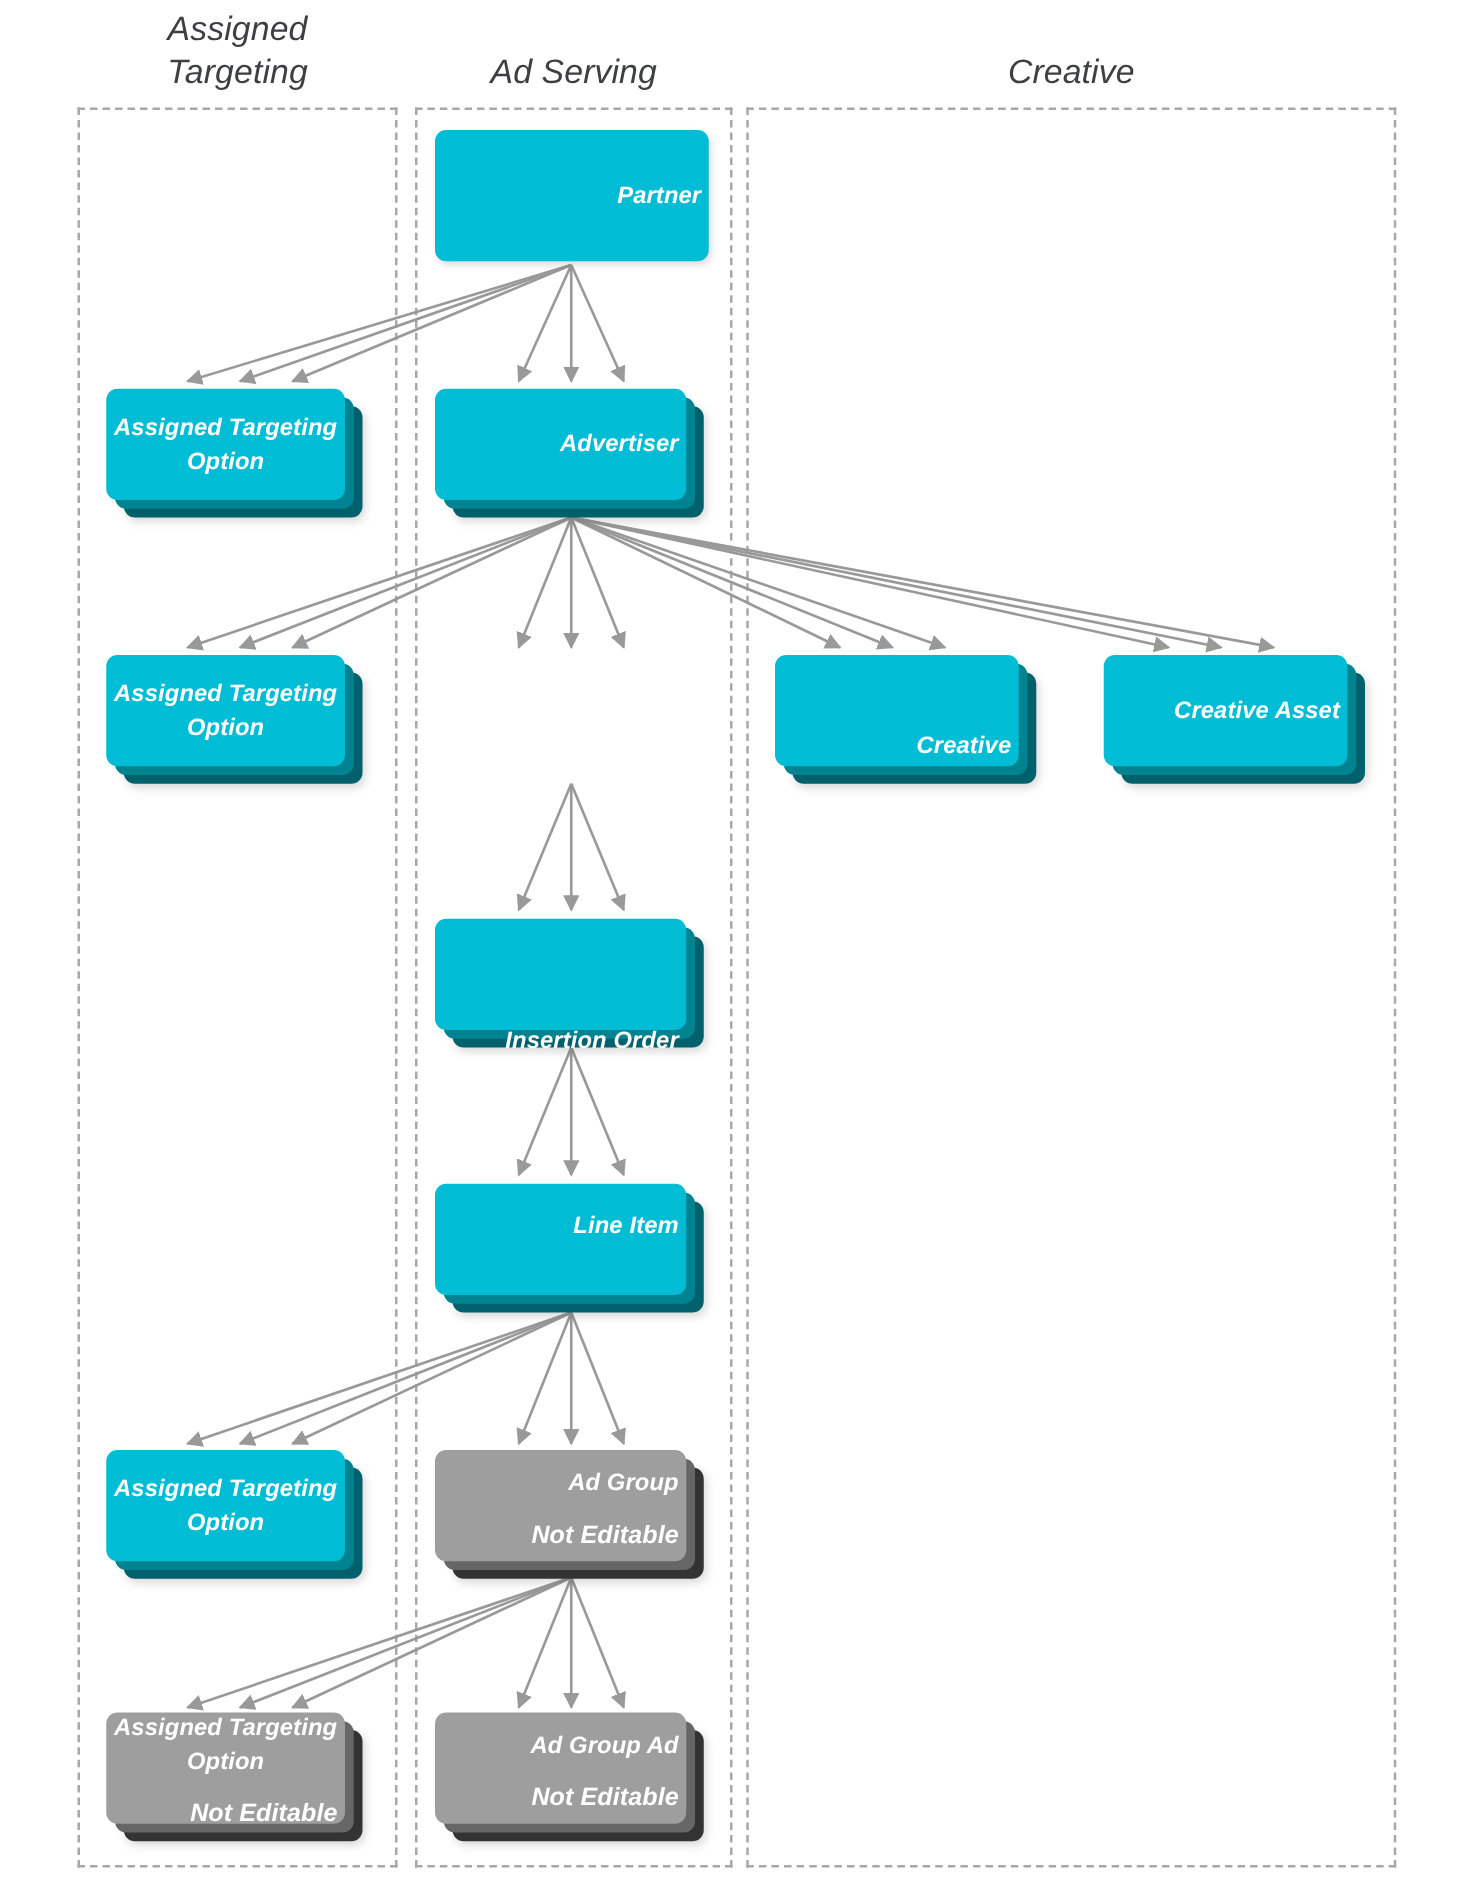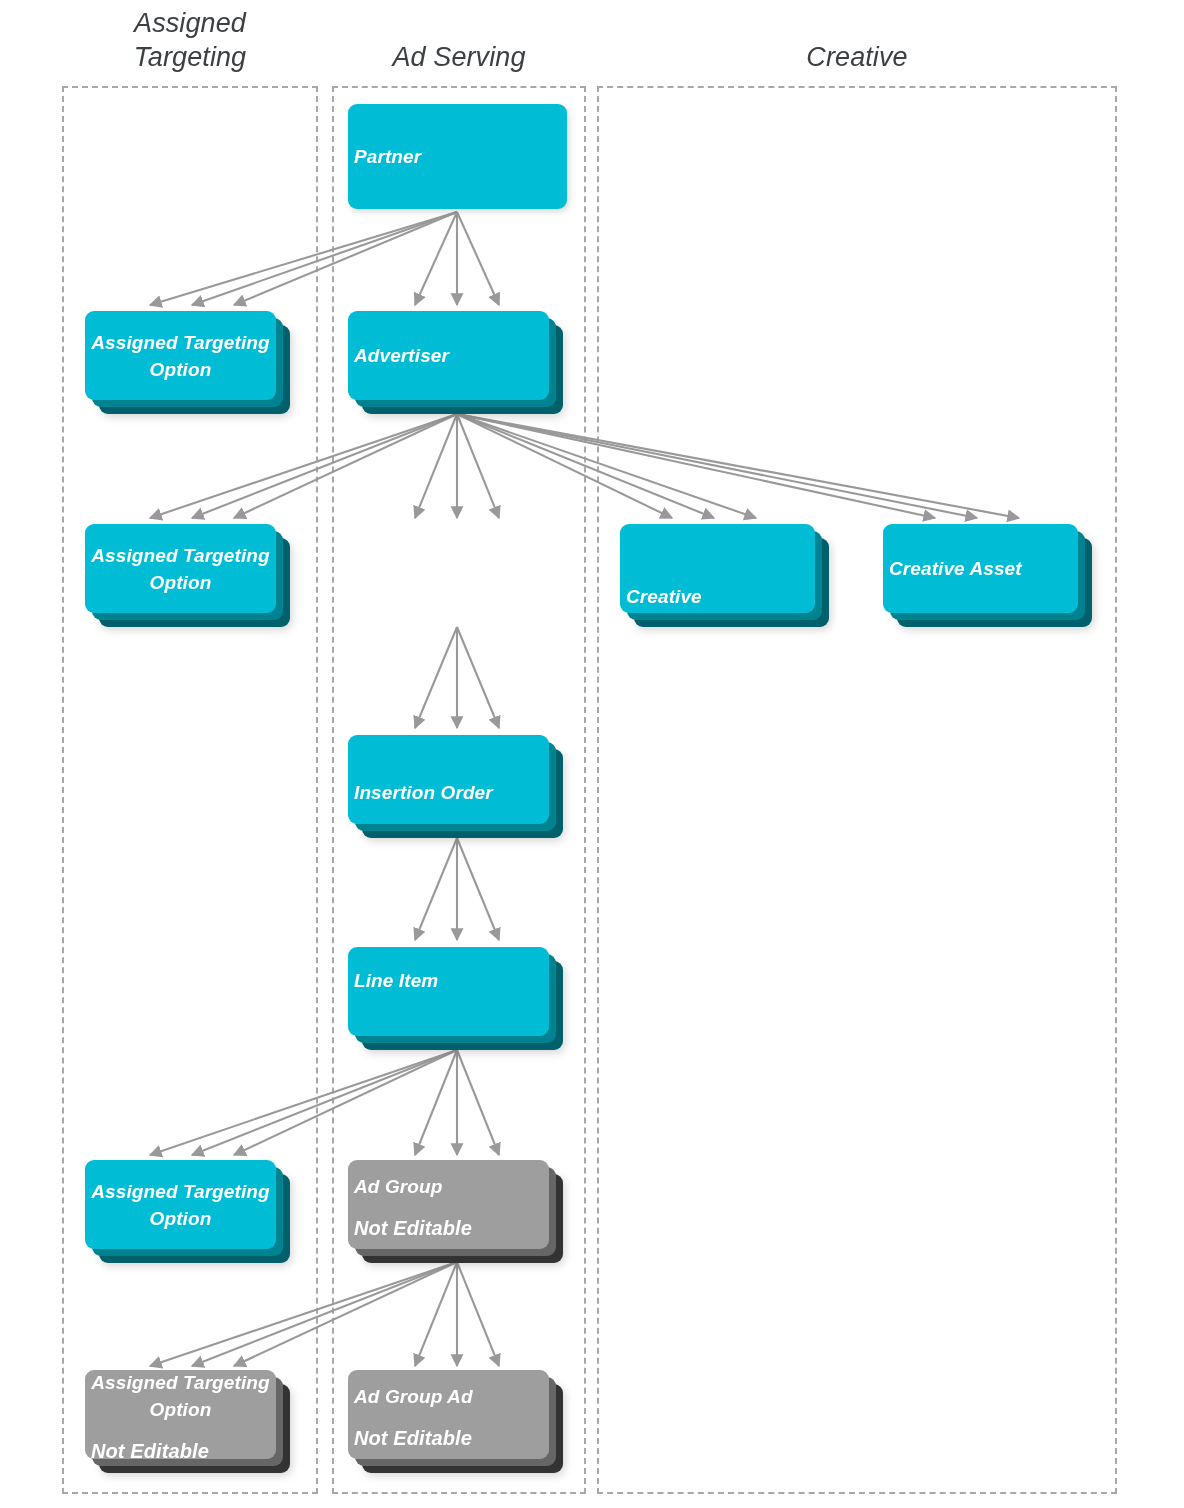--- a/index.html
+++ b/index.html
@@ -72,21 +72,21 @@
   
   .node.gray .layer.back  { background: #333333; }
   .node.gray .layer.mid   { background: #666666; }
   .node.gray .layer.front { background: #9e9e9e; }
 
   .node .label-wrap {
     position: absolute;
     left: 0; top: 0;
     display: flex;
     flex-direction: column;
-    align-items: flex-start;
+    align-items: flex-end;
     justify-content: center;
     text-align: center;
     z-index: 3;
     padding: 0 6px;
     box-sizing: border-box;
   }
   .node .title {
     color: #ffffff;
     font-weight: bold;
     font-size: 19px;
@@ -242,21 +242,21 @@
     <div class="label-wrap" style="width:195px; height:89px;">
       <div class="title">Creative Asset</div>
     </div>
   </div>
 
   <div class="node cyan" style="left:348px; top:735px; width:201px; height:89px;">
     <div class="drop" style="left:16px; top:17px; width:201px; height:89px; background:rgba(0,0,0,0.16); filter:blur(4px);"></div>
     <div class="layer back" style="width:201px; height:89px;"></div>
     <div class="layer mid" style="width:201px; height:89px;"></div>
     <div class="layer front" style="width:201px; height:89px;"></div>
-    <div class="label-wrap" style="width:201px; height:115px;">
+    <div class="label-wrap" style="width:201px; height:115px;margin-top:40px;">
       <div class="title">Insertion Order</div>
     </div>
   </div>
 
   <div class="node cyan" style="left:348px; top:947px; width:201px; height:89px;">
     <div class="drop" style="left:16px; top:17px; width:201px; height:89px; background:rgba(0,0,0,0.16); filter:blur(4px);"></div>
     <div class="layer back" style="width:201px; height:89px;"></div>
     <div class="layer mid" style="width:201px; height:89px;"></div>
     <div class="layer front" style="width:201px; height:89px;"></div>
     <div class="label-wrap" style="width:201px; height:67px;">

